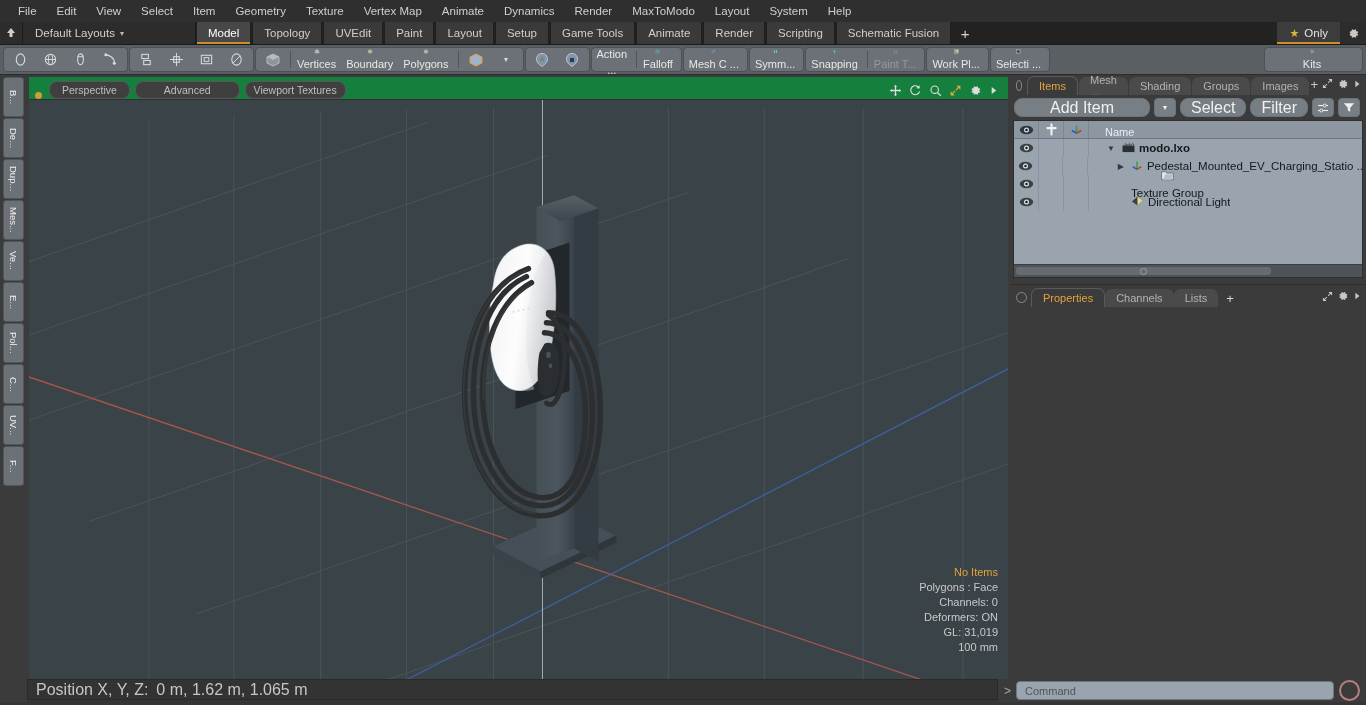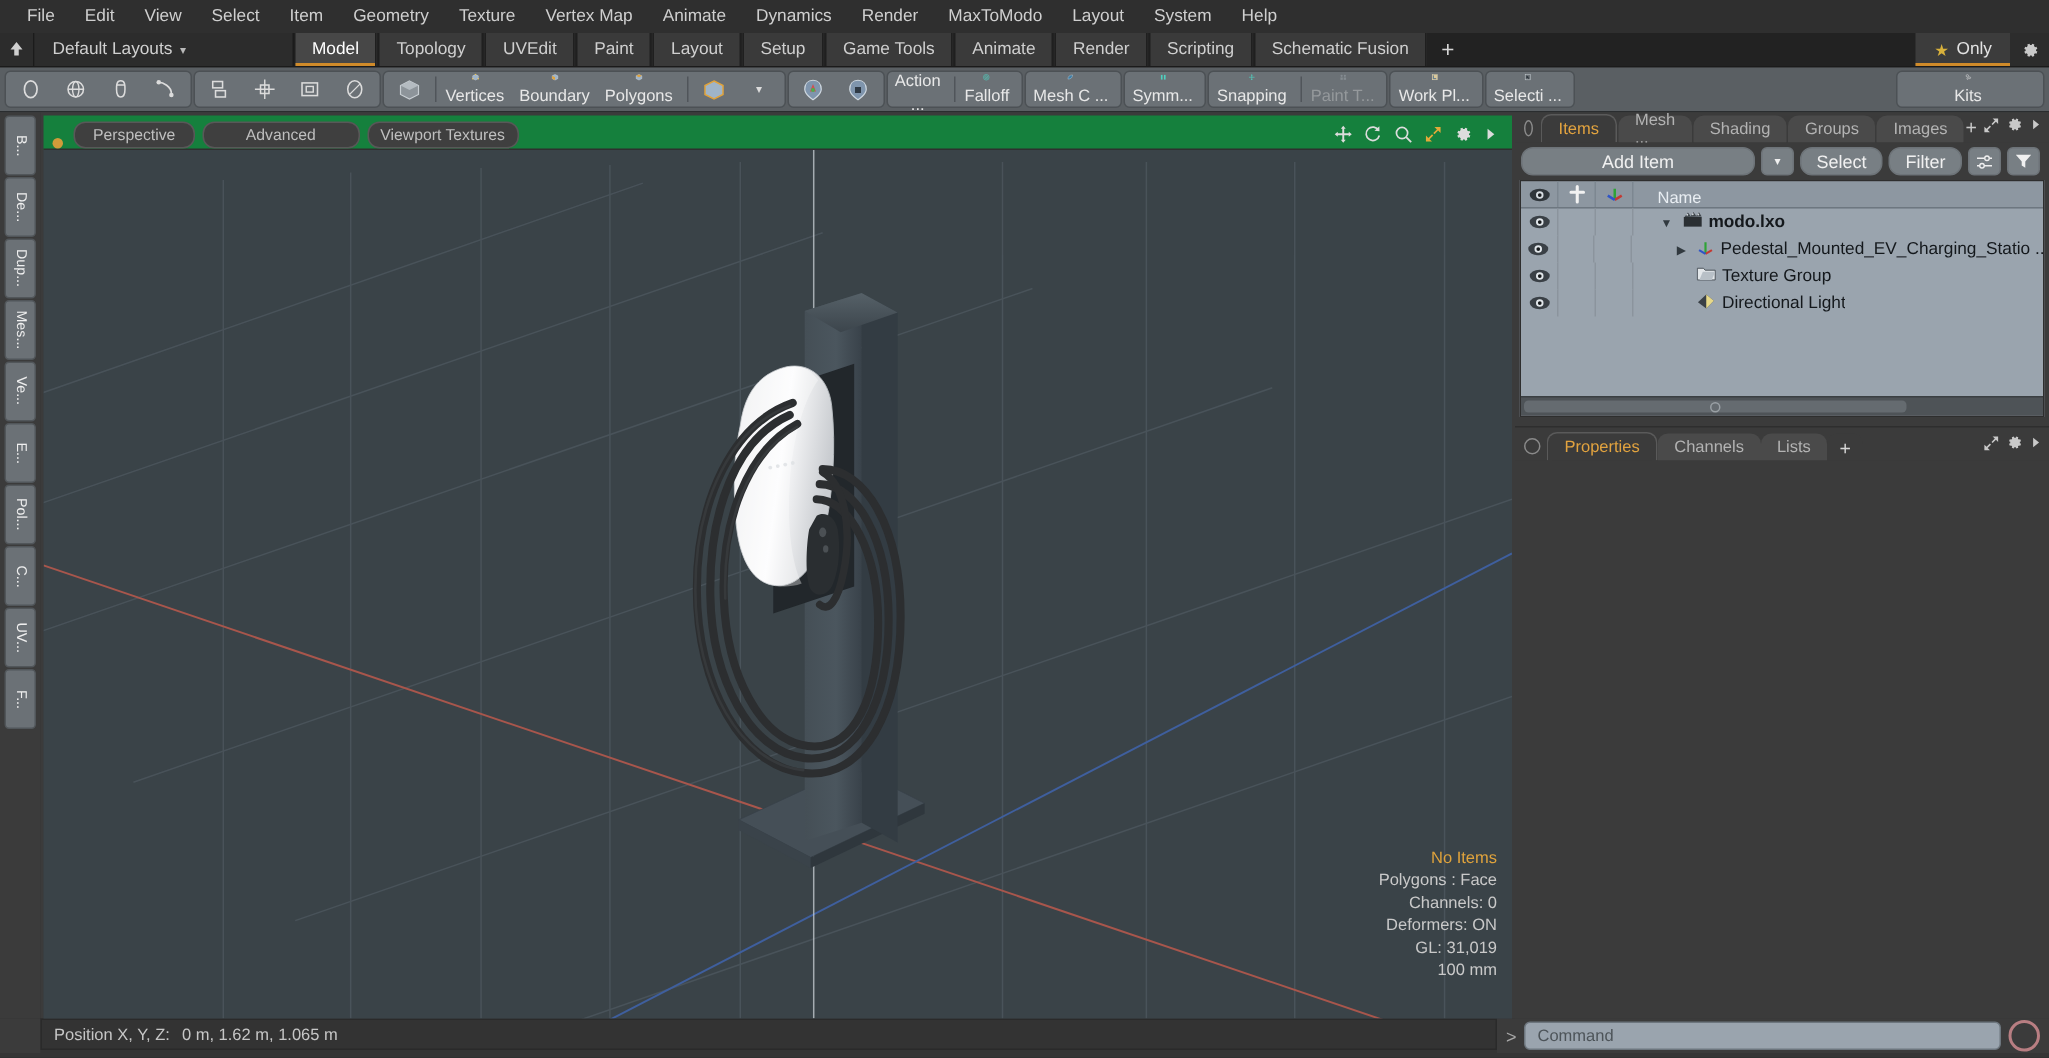--- a/index.html
+++ b/index.html
@@ -48,34 +48,34 @@
 
   .center{flex:1;display:flex;flex-direction:column;background:#3b3b3b;padding:2px 2px 0 2px;}
   .vpheader{height:22px;background:#15803d;display:flex;align-items:flex-end;gap:5px;padding:0 6px;border-bottom:1px solid #2f2f2f;}
   .vpdot{width:7px;height:7px;border-radius:50%;background:#d09b3a;margin-right:2px;}
   .vpbtn{height:16px;display:flex;align-items:center;padding:0 12px;border:1px solid #585858;border-radius:8px;color:#bfbfbf;font-size:10.5px;background:#3f3f3f;}
   .vpright{margin-left:auto;display:flex;align-items:center;gap:7px;padding-right:4px;}
 
   .viewport{position:relative;flex:1;background:#3a4348;overflow:hidden;}
   .vpstats{position:absolute;right:10px;bottom:24px;text-align:right;line-height:15px;font-size:11px;color:#c9c9c9;}
   .vpstats .hl{color:#e0a33c;}
-  .statusfield{flex:1;height:19px;background:#333333;border:1px solid #2a2a2a;display:flex;align-items:center;padding-left:8px;color:#c6c6c6;font-size:11px;}
+  .statusfield{flex:1;height:19px;background:#333333;border:1px solid #2a2a2a;display:flex;align-items:center;padding-left:8px;color:#c6c6c6;font-size:16px;}
 
   
   .rightpanel{width:356px;background:#3b3b3b;display:flex;flex-direction:column;}
   .paneltabs{height:20px;display:flex;align-items:flex-end;padding-left:6px;background:#3b3b3b;gap:1px;}
   .pt-dot{width:9px;height:9px;border-radius:50%;border:1px solid #8a8a8a;margin:0 4px 4px 0;}
   .ptab{height:18px;display:flex;align-items:center;padding:0 11px;font-size:11px;color:#b3b3b3;background:#4a4a4a;
         border-radius:7px 7px 0 0;}
   .ptab.active{background:#3b3b3b;color:#e2a33f;border:1px solid #5a5a5a;border-bottom:none;}
   .pt-right{margin-left:auto;display:flex;align-items:center;gap:4px;padding:0 5px 3px 0;color:#c9c9c9;}
 
   .addbar{height:21px;display:flex;align-items:center;gap:4px;padding:2px 6px 2px 4px;background:#3b3b3b;}
   .pbtn{height:17px;display:flex;align-items:center;justify-content:center;padding:0 10px;border:1px solid #6d7378;
-        border-radius:8px;background:#787f84;color:#f0f0f0;font-size:12px;}
+        border-radius:8px;background:#787f84;color:#f0f0f0;font-size:16px;}
   .pbtn.wide{flex:1;}
   .pbtn.sq{padding:0;width:20px;border-radius:4px;}
 
   .itemlist{margin:0 3px;flex:0 0 auto;height:156px;background:#9aa4ae;border:1px solid #2e2e2e;display:flex;flex-direction:column;}
   .ilhead{height:17px;display:flex;align-items:flex-end;background:#8d97a1;border-bottom:1px solid #6d7780;color:#e8eef3;font-size:11px;}
   .ilcol{width:24px;display:flex;align-items:center;justify-content:center;border-right:1px solid #7d8791;height:100%;}
   .ilname{padding-left:16px;color:#e9eef3;}
   .ilrow{height:18px;display:flex;align-items:center;color:#14181c;font-size:11.5px;}
   .ilrow .eye{width:24px;display:flex;align-items:center;justify-content:center;border-right:1px solid #8b949d;height:100%;}
   .ilrow .c2,.ilrow .c3{width:24px;border-right:1px solid #8b949d;height:100%;}
@@ -686,21 +686,21 @@
         <div class="ilrow">
           <div class="eye">
             <svg width="15" height="10" viewBox="0 0 18 12">
                 <ellipse cx="9" cy="6" rx="8" ry="5" fill="#3a4046"></ellipse>
                 <circle cx="9" cy="6" r="3" fill="#e2e7eb"></circle>
                 <circle cx="9" cy="6" r="1.5" fill="#15181a"></circle>
               </svg>
           </div>
           <div class="c2"></div>
           <div class="c3"></div>
-          <div class="lbl" style="padding-left:42px;">
+          <div class="lbl" style="padding-left:42px;flex-direction:column;">
             <span>
               <svg width="13" height="11" viewBox="0 0 14 12">
                   <path d="M0.5 2 L5 2 L6.2 3.4 L13.5 3.4 L13.5 10.5 L0.5 10.5 Z" fill="#e3e7ea" stroke="#4a5158" stroke-width="0.7"></path>
                   <path d="M2 10.5 L4.5 4.6 L13.5 4.6 L11 10.5 Z" fill="#b8c0c7"></path>
                 </svg>
             </span>
             <span>Texture Group</span>
           </div>
         </div>
 

